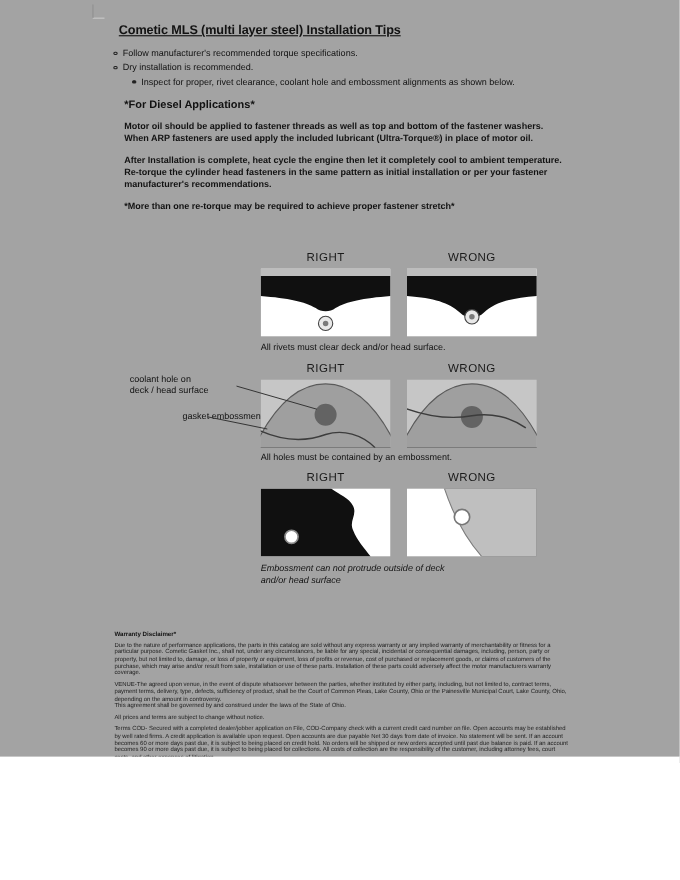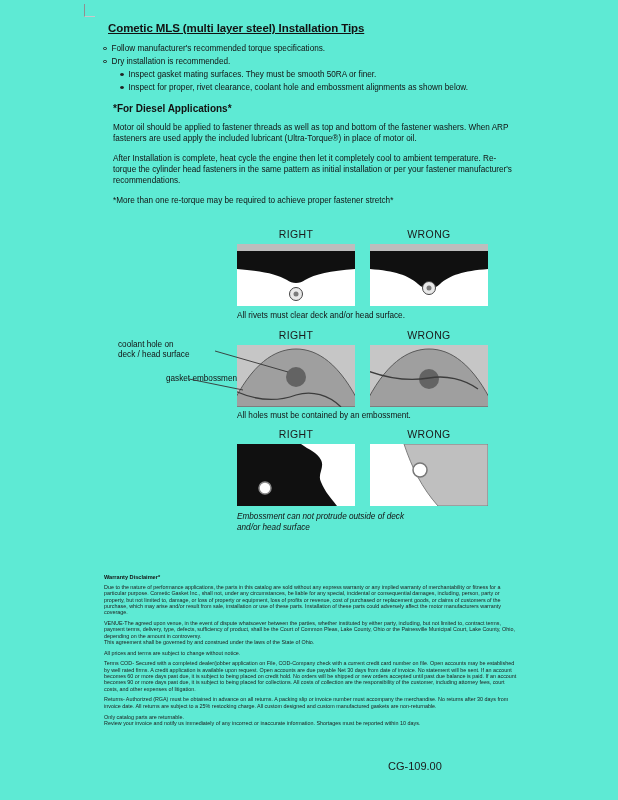--- a/index.html
+++ b/index.html
@@ -1,39 +1,39 @@
 <!DOCTYPE html>
 <html><head>
 <meta charset="utf-8">
 <style>
   * { margin:0; padding:0; box-sizing:border-box; }
   html,body { background:#ffffff; }
   .page {
-    position:relative; width:618px; height:800px; background:#5eead4;
+    position:relative; width:618px; height:688px; background:#a3a3a3;
     font-family:"Liberation Sans","DejaVu Sans",sans-serif; color:#121212;
     overflow:hidden;
   }
   .corner-mark {
     position:absolute; left:84px; top:4px; width:11px; height:13px;
     border-left:1.5px solid #8f8f8f; border-bottom:1px solid #c9c9c9;
   }
   .content { position:absolute; left:100px; top:22px; width:424px; }
   .title {
     font-size:11.5px; font-weight:bold; text-decoration:underline;
     margin:0 0 8px 8px; letter-spacing:-0.1px;
   }
   .bullet { display:flex; align-items:flex-start; font-size:8.2px; line-height:13px; }
   .bullet .marker {
     flex:0 0 auto; width:3.5px; height:3.5px; border:1px solid #222;
     border-radius:50%; margin:4.5px 5px 0 3px;
   }
   .bullet.sub { margin-left:17px; }
   .bullet.sub .marker { background:#222; }
   .diesel-heading { font-size:10px; font-weight:bold; margin:9px 0 8px 13px; }
-  .para { font-size:8.2px; line-height:11px; margin:0 0 9px 13px; width:402px; }
+  .para { font-size:8.2px; line-height:11px; margin:0 0 9px 13px; width:402px;font-weight:bold; }
   .pre { white-space:pre-line; }
 
   .dg-header {
     position:absolute; width:118px; text-align:center;
     font-size:10.5px; letter-spacing:0.4px; color:#1a1a1a;
   }
   .dg-img { position:absolute; width:118px; height:62px; display:block; }
   .dg-caption { position:absolute; left:237px; font-size:8.2px; line-height:10.5px; }
   .callout { position:absolute; font-size:8.2px; line-height:10px; }
   .callout.r { text-align:left; }
@@ -55,24 +55,20 @@
   <div class="content">
     <h1 class="title">Cometic MLS (multi layer steel) Installation Tips</h1>
 
     <div class="bullet">
       <span class="marker"></span>
       <span>Follow manufacturer's recommended torque specifications.</span>
     </div>
     <div class="bullet">
       <span class="marker"></span>
       <span>Dry installation is recommended.</span>
-    </div>
-    <div class="bullet sub">
-      <span class="marker"></span>
-      <span>Inspect gasket mating surfaces.  They must be smooth 50RA or finer.</span>
     </div>
     <div class="bullet sub">
       <span class="marker"></span>
       <span>Inspect for proper, rivet clearance, coolant hole and embossment alignments as shown below.</span>
     </div>
 
     <h2 class="diesel-heading">*For Diesel Applications*</h2>
     <p class="para">Motor oil should be applied to fastener threads as well as top and bottom of the fastener washers. When ARP fasteners are used apply the included lubricant (Ultra-Torque®) in place of motor oil.</p>
     <p class="para">After Installation is complete, heat cycle the engine then let it completely cool to ambient temperature. Re-torque the cylinder head fasteners in the same pattern as initial installation or per your fastener manufacturer's recommendations.</p>
     <p class="para">*More than one re-torque may be required to achieve proper fastener stretch*</p>

